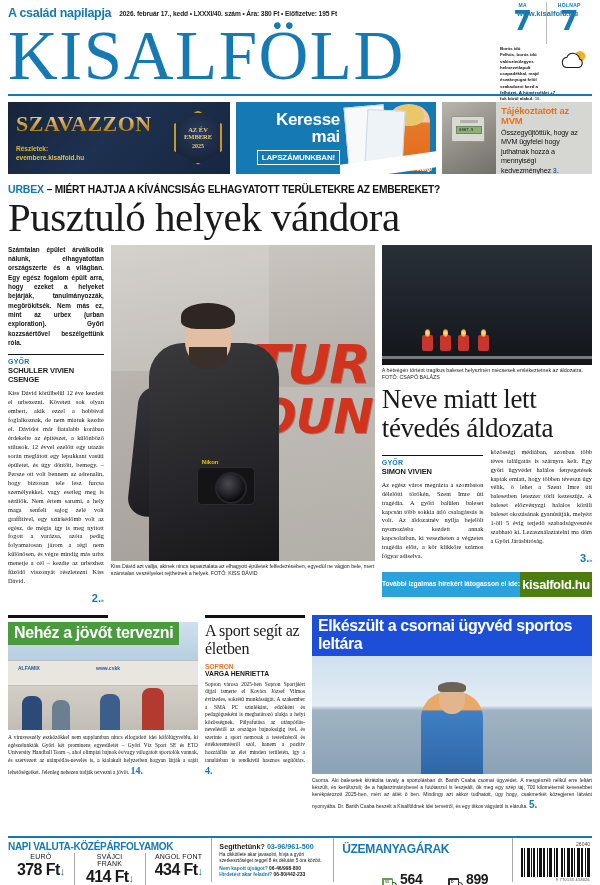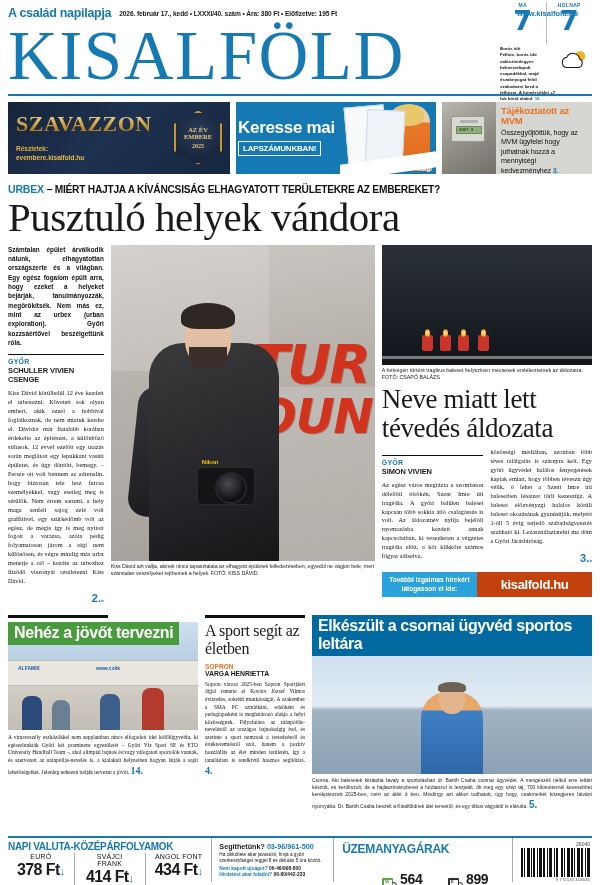--- a/index.html
+++ b/index.html
@@ -82,21 +82,21 @@
     background: radial-gradient(circle at 50% 40%, #2a3d5c, #121d30);
     border: 2px solid #c9952f;
     clip-path: polygon(50% 0%, 100% 25%, 100% 75%, 50% 100%, 0% 75%, 0% 25%);
   }
   .vote-badge span { color: #e9c97a; font-size: 6.5px; font-weight: bold; font-family: "Liberation Serif", serif; line-height: 1.15; }
   .vote-badge .yr { font-size: 6px; margin-top: 2px; }
 
   .promo-keresse {
     width: 200px; background: #1579b4; display: flex; align-items: center;
   }
-  .keresse-text { padding-left: 2px; width: 104px; }
+  .keresse-text { padding-left: 8px; width: 104px; text-align: right; }
   .keresse-1 { color: #fff; font-size: 17px; font-weight: bold; line-height: 1; letter-spacing: -0.3px; }
   .keresse-2 {
     display: inline-block; margin-top: 5px;
     border: 1.5px solid #fff; color: #fff; font-size: 8px; font-weight: bold;
     padding: 2px 4px; letter-spacing: -0.2px;
   }
   .keresse-art { flex: 1; position: relative; height: 100%; overflow: hidden; background: #1579b4; }
   .mag-person {
     position: absolute; right: 6px; top: 3px; width: 42px; height: 66px;
     background: linear-gradient(180deg,#f2c9a4 0%, #f2c9a4 26%, #e8792a 27%, #e06a18 100%);
@@ -246,41 +246,41 @@
   .two-col > div { flex: 1; }
 
   
   .cta { display: flex; height: 25px; margin-top: 6px; }
   .cta-blue {
     flex: 1; background: #2aa3dd; color: #fff; display: flex;
     align-items: center; justify-content: center; text-align: center;
     font-size: 6.6px; font-weight: bold; line-height: 1.35;
   }
   .cta-orange {
-    width: 115px; background: #c2410c; color: #fff; display: flex;
+    width: 72px; background: #4d7c0f; color: #fff; display: flex;
     align-items: center; justify-content: center;
     font-size: 13px; font-weight: bold; letter-spacing: -0.4px;
   }
 
   
   .bottom { display: flex; gap: 7px; margin-top: 9px; }
   .bcol-1 { width: 190px; }
   .bcol-2 { width: 100px; }
   .bcol-3 { flex: 1; }
   .black-rule { height: 3px; background: #111; width: 100px; margin-bottom: 4px; }
   .black-rule.w-full { width: 100%; }
 
   .panel-photo { position: relative; width: 100%; overflow: hidden; }
   .ribbon {
     position: absolute; left: 0; top: 0; padding: 2px 6px 3px 6px;
     color: #fff; font-size: 16px; font-weight: bold; letter-spacing: -0.4px;
     z-index: 3; line-height: 1.12;
   }
   .ribbon.green { background: #4a9b3e; }
-  .ribbon.orange { background: #0369a1; width: 100%; }
+  .ribbon.orange { background: #1d4ed8; width: 100%; }
   .handball {
     height: 108px;
     background: linear-gradient(180deg,#cfe0ee 0%, #b3cde0 40%, #d9d6cf 41%, #c2bdb4 100%);
   }
   .hb-board { position: absolute; left: 0; top: 38px; width: 100%; height: 26px; background: #e9e6df; border-top: 1px solid #c3beb4; border-bottom: 1px solid #c3beb4; }
   .hb-ad { position: absolute; top: 43px; font-size: 5px; font-weight: bold; color: #1f5a9b; }
   .hb-player { position: absolute; bottom: 0; border-radius: 8px 8px 0 0; }
   .lake {
     height: 118px;
     background: linear-gradient(180deg,#cfe0ef 0%, #e3ecf4 42%, #9fb3c2 46%, #8ba2b5 100%);

